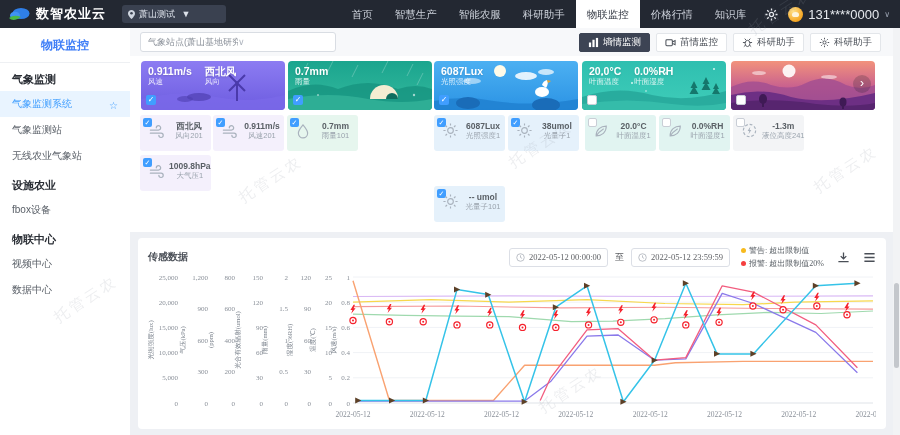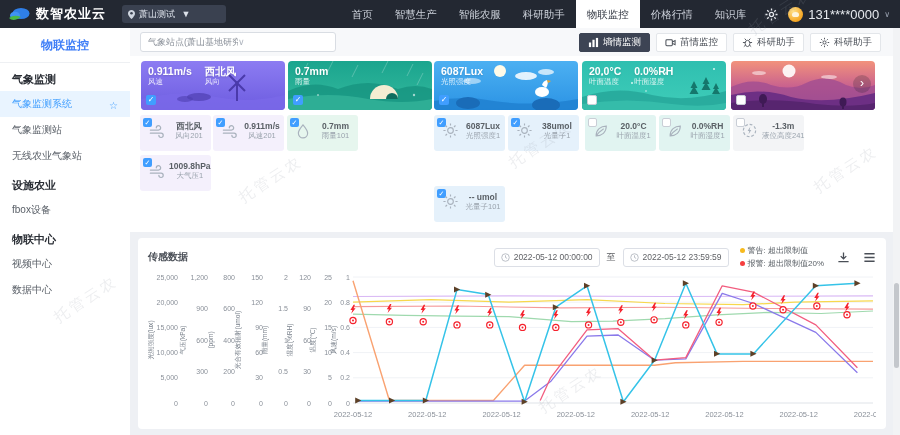--- a/index.html
+++ b/index.html
@@ -70,21 +70,21 @@
   
   .tile { position:absolute; width:71px; height:36px; border-radius:3px; padding:3px 4px 3px 3px; cursor:pointer; }
   .tile .ckbox { width:9px; height:9px; font-size:7px; line-height:9px; position:absolute; left:3px; top:3px; }
   .tile-in { position:absolute; left:8px; right:2px; top:6px; display:flex; align-items:center; gap:4px; }
   .tile-txt { flex:1; text-align:center; }
   .tile-v { font-size:8.5px; color:#5a6066; font-weight:bold; line-height:10px; white-space:nowrap; }
   .tile-l { font-size:7.5px; color:#9aa3ad; line-height:9px; white-space:nowrap; }
 
   
   .chart-card { position:absolute; left:8px; right:14px; top:210px; bottom:6px; background:#fff; border-radius:4px;
-                padding:7px 10px 2px; }
+                padding:7px 10px 2px;font-family:Liberation Serif, serif; }
   .ch-head { display:flex; align-items:center; gap:7px; }
   .ch-title { font-size:10px; color:#4a4f57; font-weight:bold; }
   .ch-spacer { flex:1; }
   .date-box { display:flex; align-items:center; gap:4px; border:1px solid #dcdfe6; border-radius:3px;
               height:19px; padding:0 6px; background:#fff; cursor:text; }
   .date-box span { font-size:8.5px; color:#606266; white-space:nowrap; }
   .date-sep { font-size:9px; color:#606266; }
   .legend { display:flex; flex-direction:column; gap:2px; margin-left:4px; }
   .lg-row { display:flex; align-items:center; gap:3px; }
   .lg-dot { width:5px; height:5px; border-radius:50%; }

